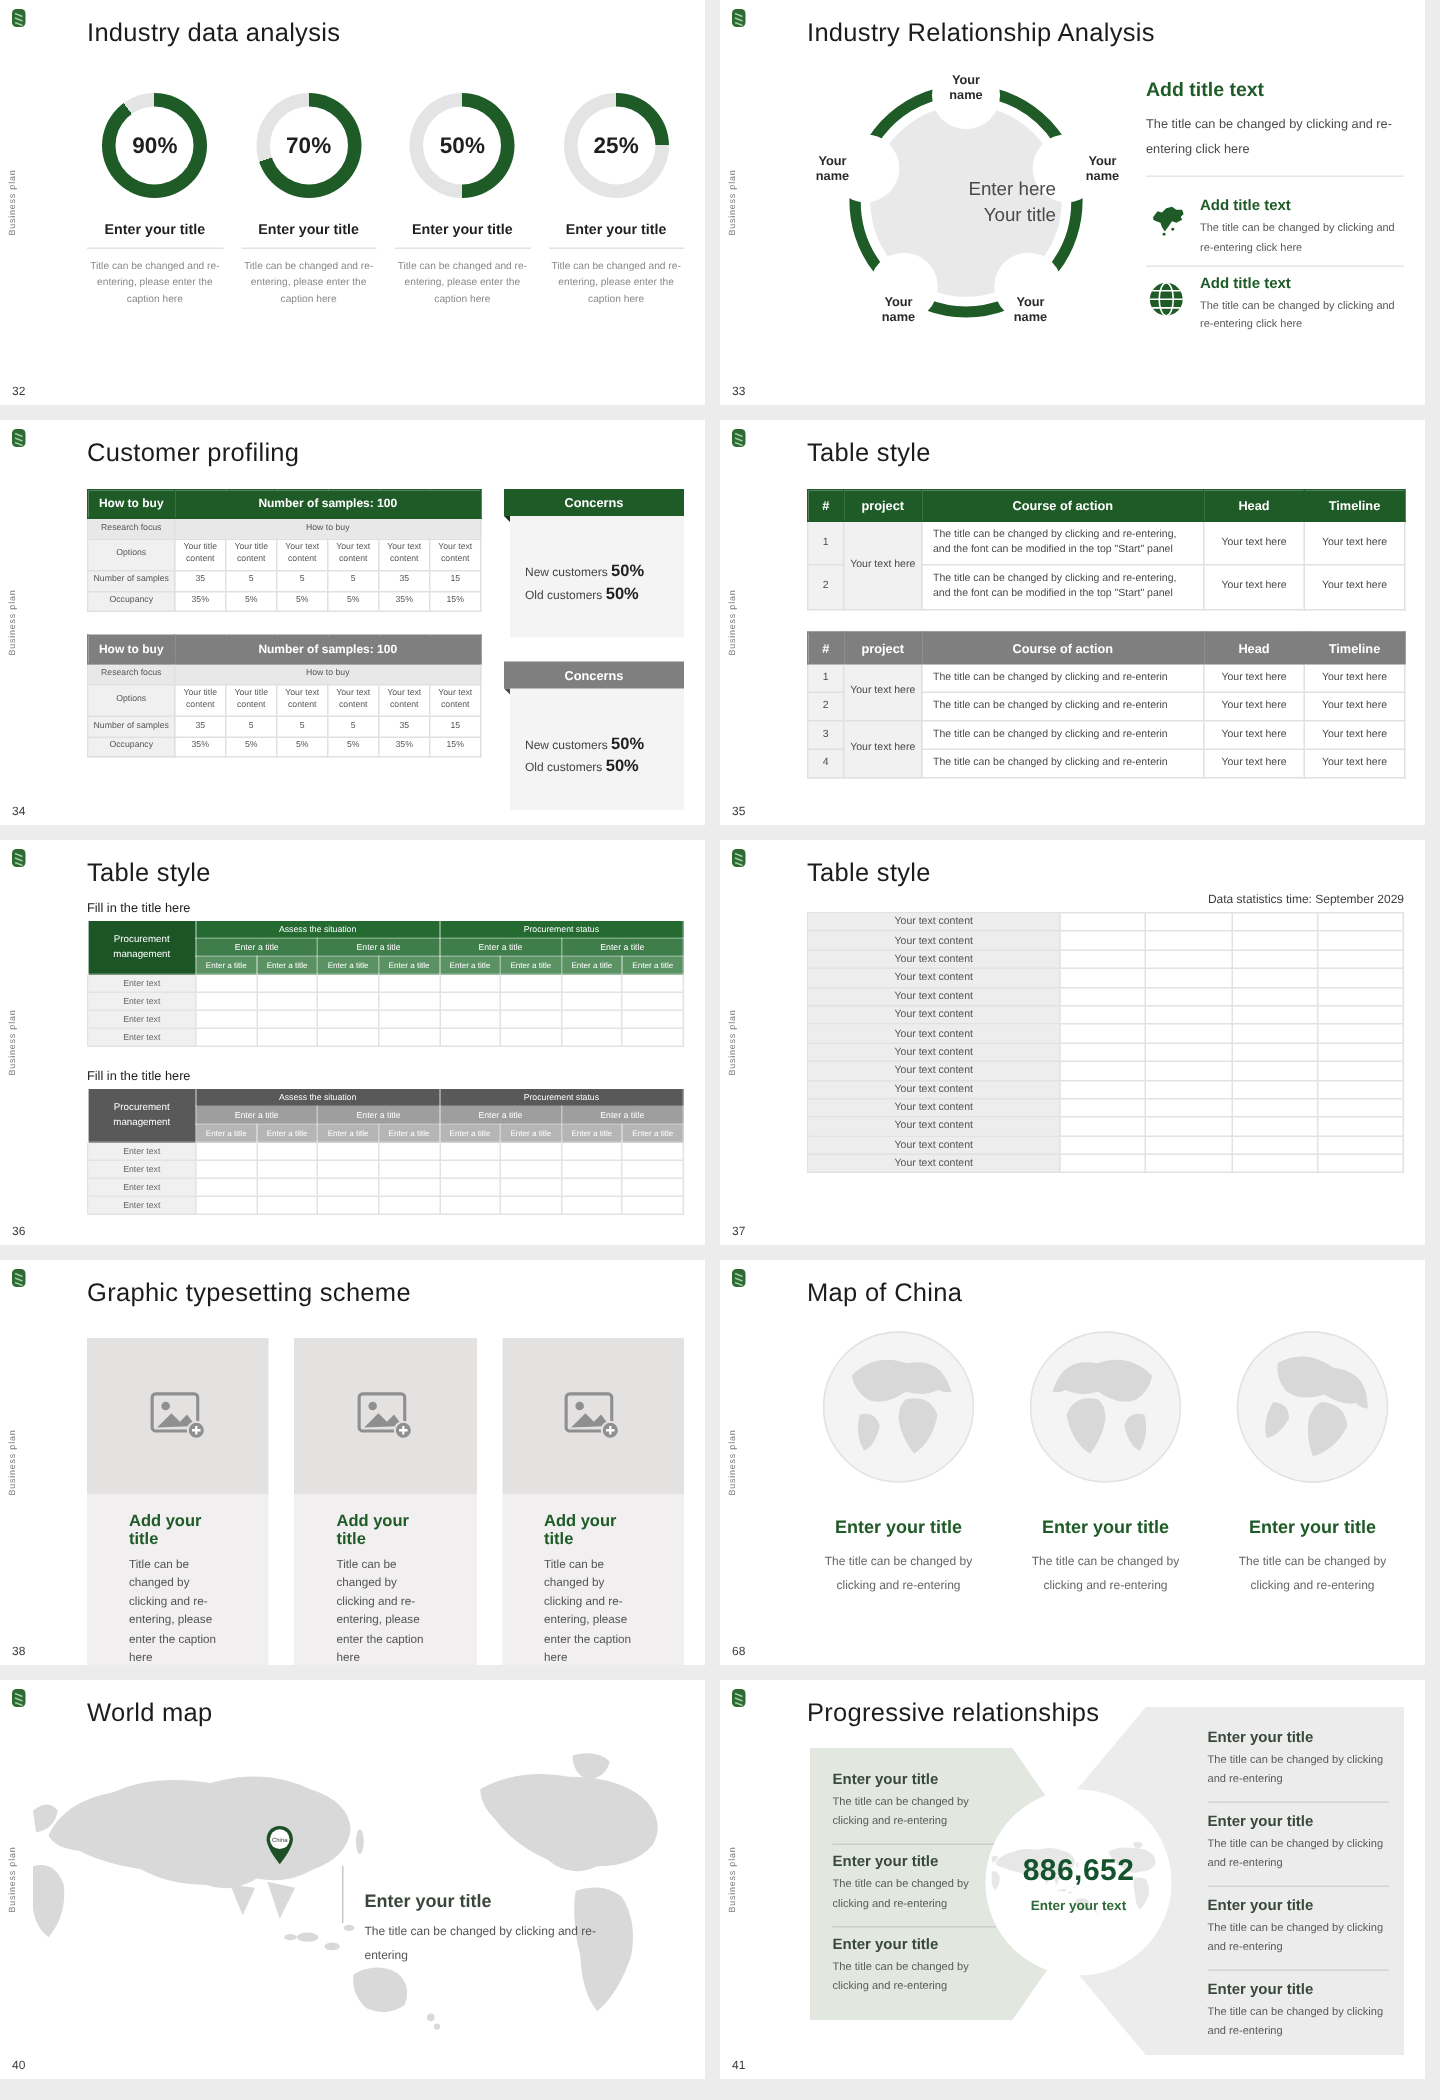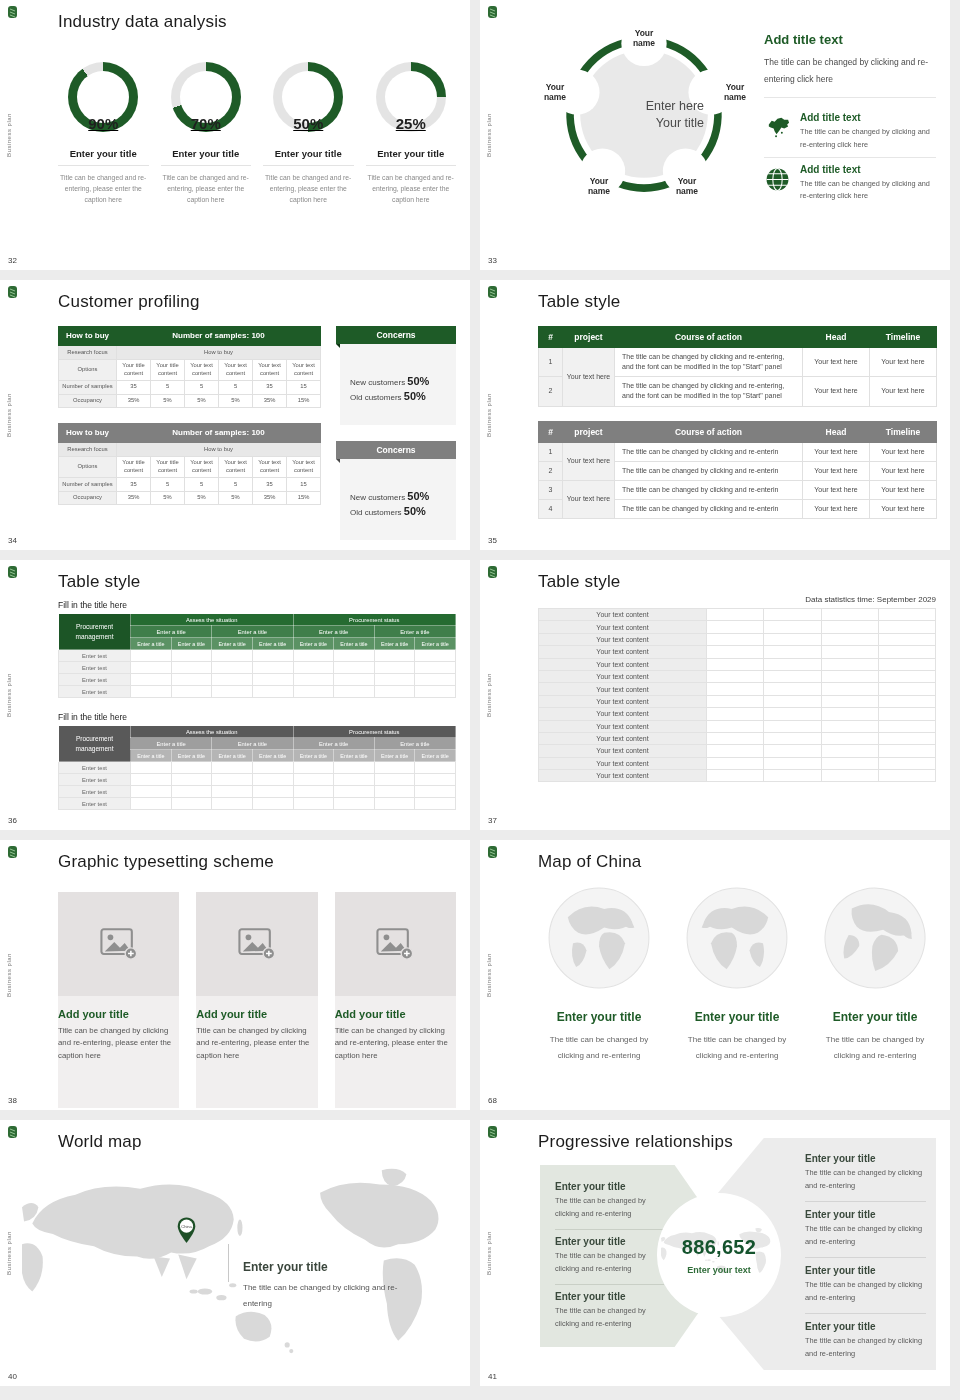--- a/index.html
+++ b/index.html
@@ -12,21 +12,21 @@
   .logo{position:absolute;left:7px;top:5px;width:11px;height:14px;}
   .vtext{position:absolute;left:6px;top:50%;transform:translateY(-50%) rotate(180deg);
          writing-mode:vertical-rl;font-size:6px;color:#7a7a7a;letter-spacing:.5px;}
   .pagenum{position:absolute;left:8px;bottom:5px;font-size:8px;color:#3c3c3c;}
   .content{position:absolute;left:58px;top:12px;right:14px;bottom:18px;}
   .stitle{margin:0;font-size:17px;font-weight:400;color:#1c1c1c;letter-spacing:.2px;}
   
   .donuts{display:flex;gap:12px;margin-top:30px;}
   .donut-item{flex:1;margin:0;text-align:center;}
   .donut{width:70px;height:70px;border-radius:50%;margin:0 auto;position:relative;
-         display:flex;align-items:flex-end;justify-content:center;text-decoration:underline;}
+         display:flex;align-items:center;justify-content:center;}
   .donut::after{content:'';position:absolute;inset:9px;background:#fff;border-radius:50%;}
   .donut .pct{position:relative;z-index:1;font-weight:bold;font-size:15px;color:#1f1f1f;}
   .mini-title{margin:16px 0 0;font-size:9.5px;font-weight:bold;color:#1f1f1f;
               border-bottom:1px solid #e3e3e3;padding-bottom:6px;}
   .mini-cap{margin:6px 0 0;font-size:6.8px;color:#8a8a8a;line-height:1.65;}
   
   .s33-flex{display:flex;gap:12px;margin-top:6px;}
   .gear-wrap{position:relative;width:214px;height:208px;flex:none;}
   .gear{position:absolute;left:22px;top:12px;width:168px;height:168px;}
   .g-lbl{position:absolute;font-weight:bold;font-size:8.5px;line-height:1.2;color:#2b2b2b;
@@ -96,21 +96,21 @@
   .big{width:100%;border-collapse:collapse;table-layout:fixed;font-size:7px;color:#555;}
   .big col.c1{width:168px;}
   .big th{background:#1e5b27;color:#fff;padding:5px 2px;border:1px solid #1e5b27;font-weight:bold;font-size:8px;}
   .big th.c1{font-size:10.5px;}
   .big td{border:1px solid #e2e2e2;height:12.4px;padding:0;}
   .big td.c1{background:#ededed;text-align:center;color:#555;}
   
   .cards{display:flex;gap:17px;margin-top:20px;}
   .card{width:122px;}
   .card .img{height:104px;background:#e4e1e1;display:flex;align-items:center;justify-content:center;}
-  .card .txt{background:#f1efef;padding:12px 0 16px;min-height:112px;}
+  .card .txt{background:#f1efef;padding:12px 28px 16px;min-height:112px;}
   .card h4{margin:0 0 5px;font-size:11px;font-weight:bold;color:#1e5b27;}
   .card p{margin:0;font-size:7.8px;color:#555;line-height:1.6;}
   
   .globes{display:flex;gap:16px;margin-top:14px;text-align:center;}
   .globe-item{flex:1;}
   .globe-item svg{width:104px;height:104px;}
   .globe-item h4{margin:16px 0 0;font-size:12px;font-weight:bold;color:#1e5b27;}
   .globe-item p{margin:8px 0 0;font-size:8px;color:#666;line-height:2.0;}
   
   .map{position:absolute;left:22px;top:44px;right:6px;bottom:14px;}
@@ -224,20 +224,21 @@
     </div>
   </section>
 
   <section class="slide">
     <svg class="logo" viewBox="0 0 11 14">
         <use href="#logo-glyph"></use>
       </svg>
     <span class="vtext">Business plan</span>
     <span class="pagenum">33</span>
     <div class="content">
+      <h2 class="stitle">Industry Relationship Analysis</h2>
       <div class="s33-flex">
         <div class="gear-wrap">
           <svg class="gear" viewBox="0 0 200 200">
             <g stroke="#1e5b27" stroke-width="9" fill="none">
               <path d="M122.8 15 A88 88 0 0 1 173.8 52.1"></path>
               <path d="M187.9 95.4 A88 88 0 0 1 168.4 155.4"></path>
               <path d="M131.5 182.2 A88 88 0 0 1 68.5 182.2"></path>
               <path d="M31.6 155.4 A88 88 0 0 1 12.1 95.4"></path>
               <path d="M26.2 52.1 A88 88 0 0 1 77.2 15"></path>
             </g>

